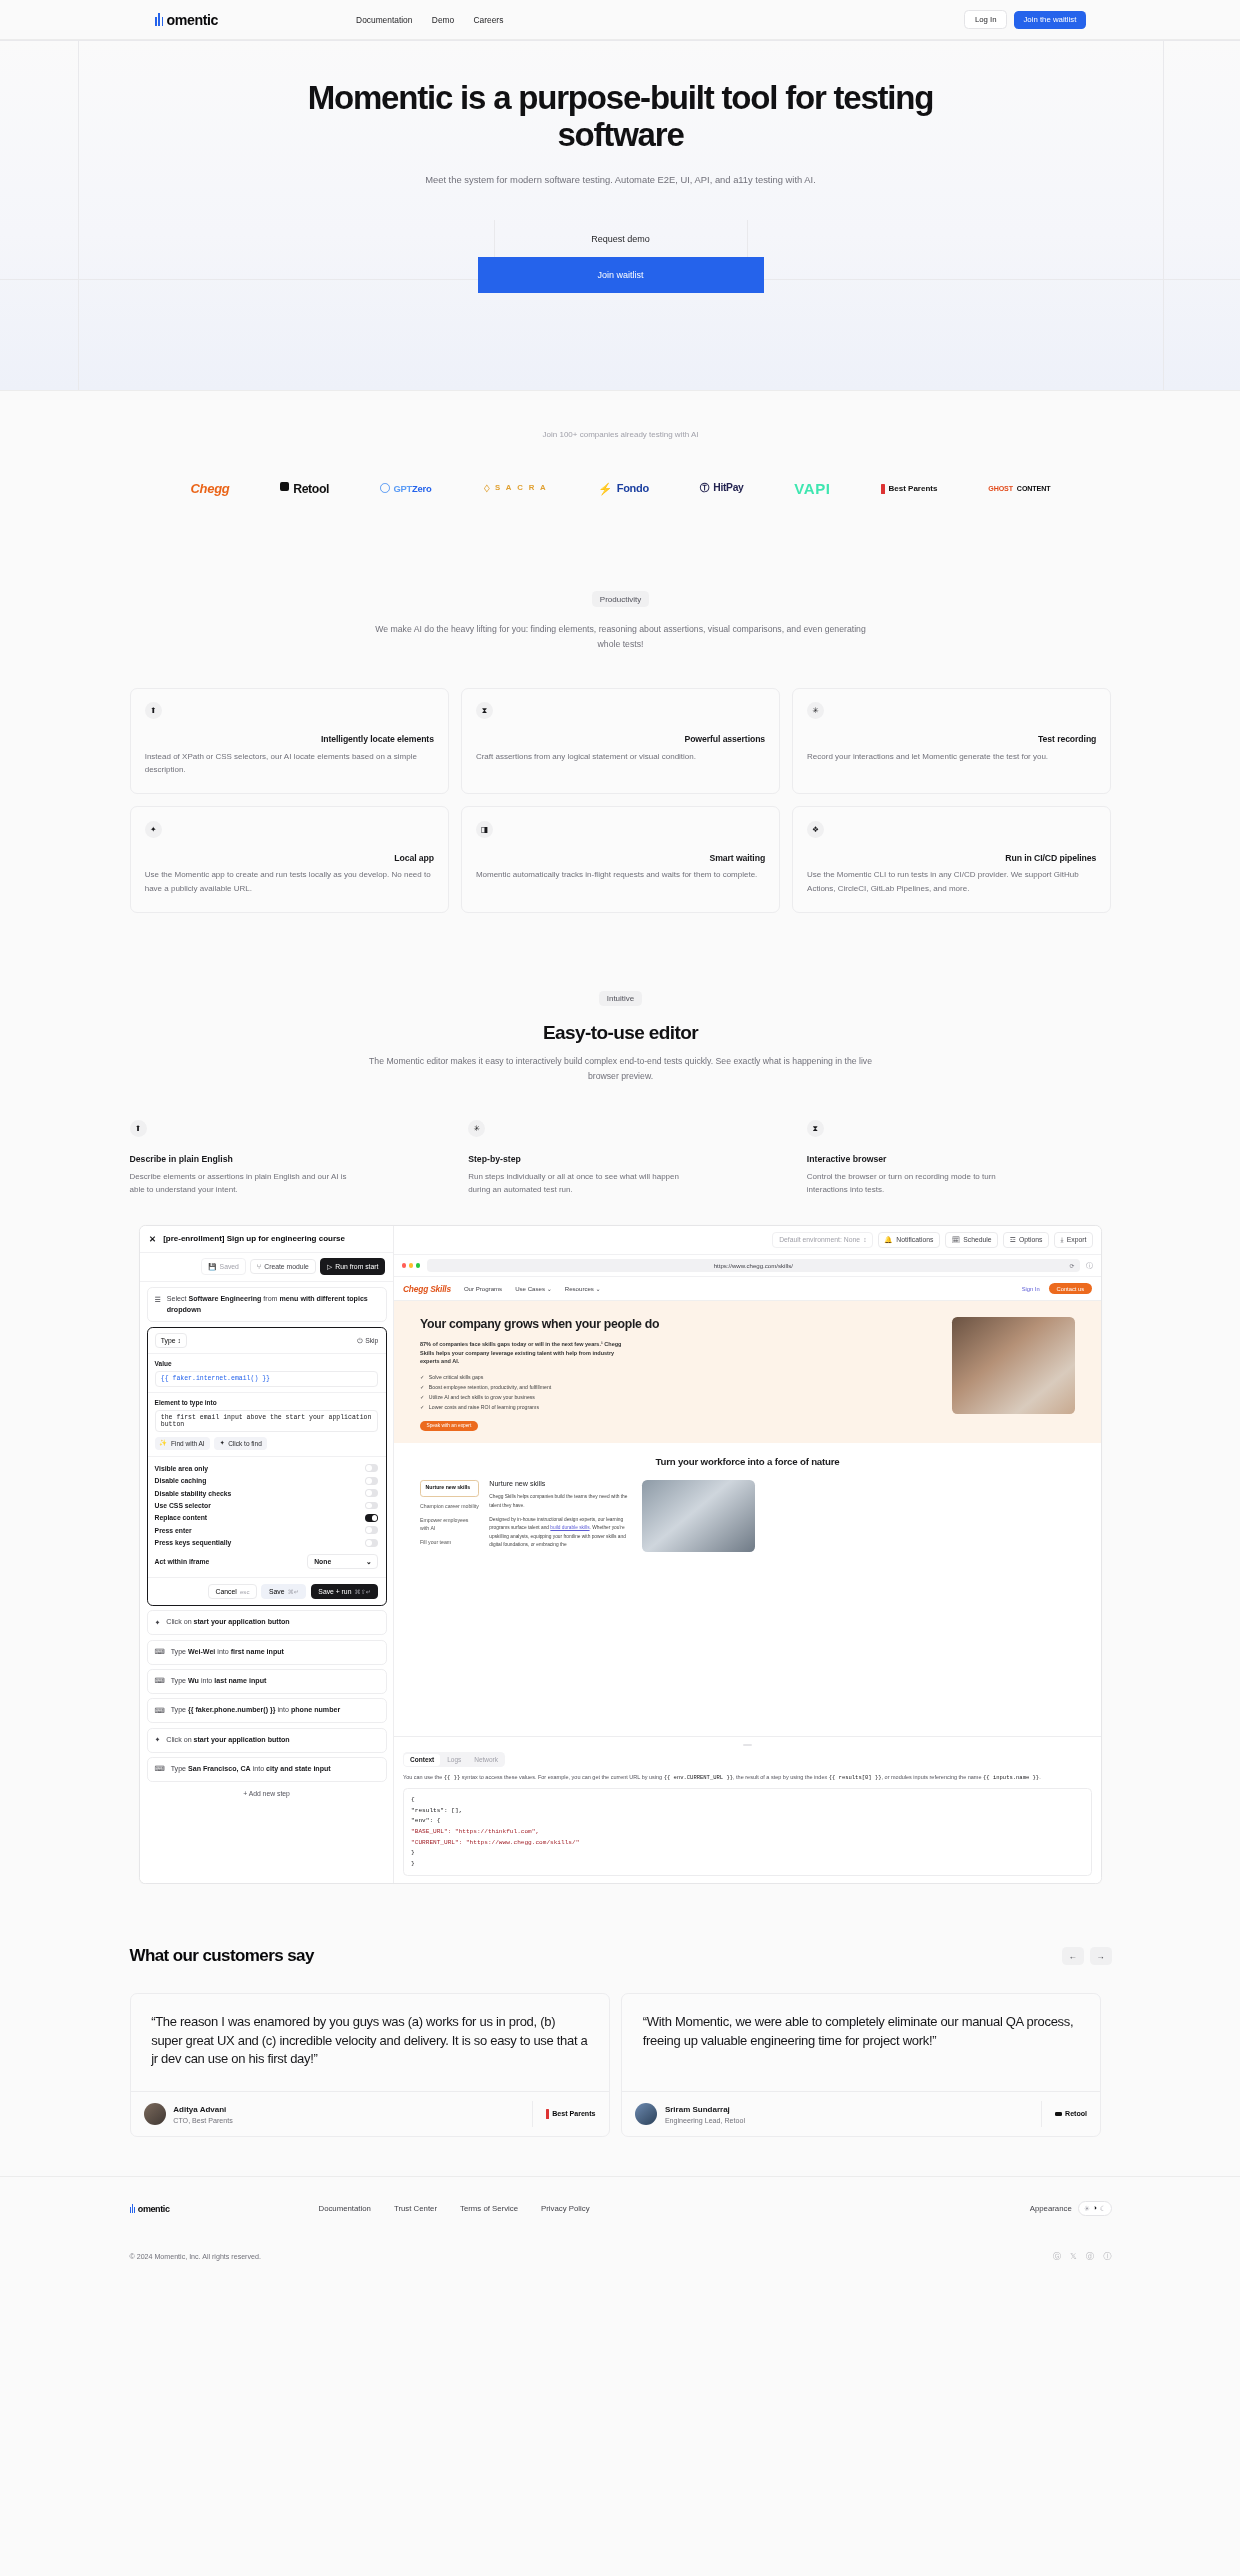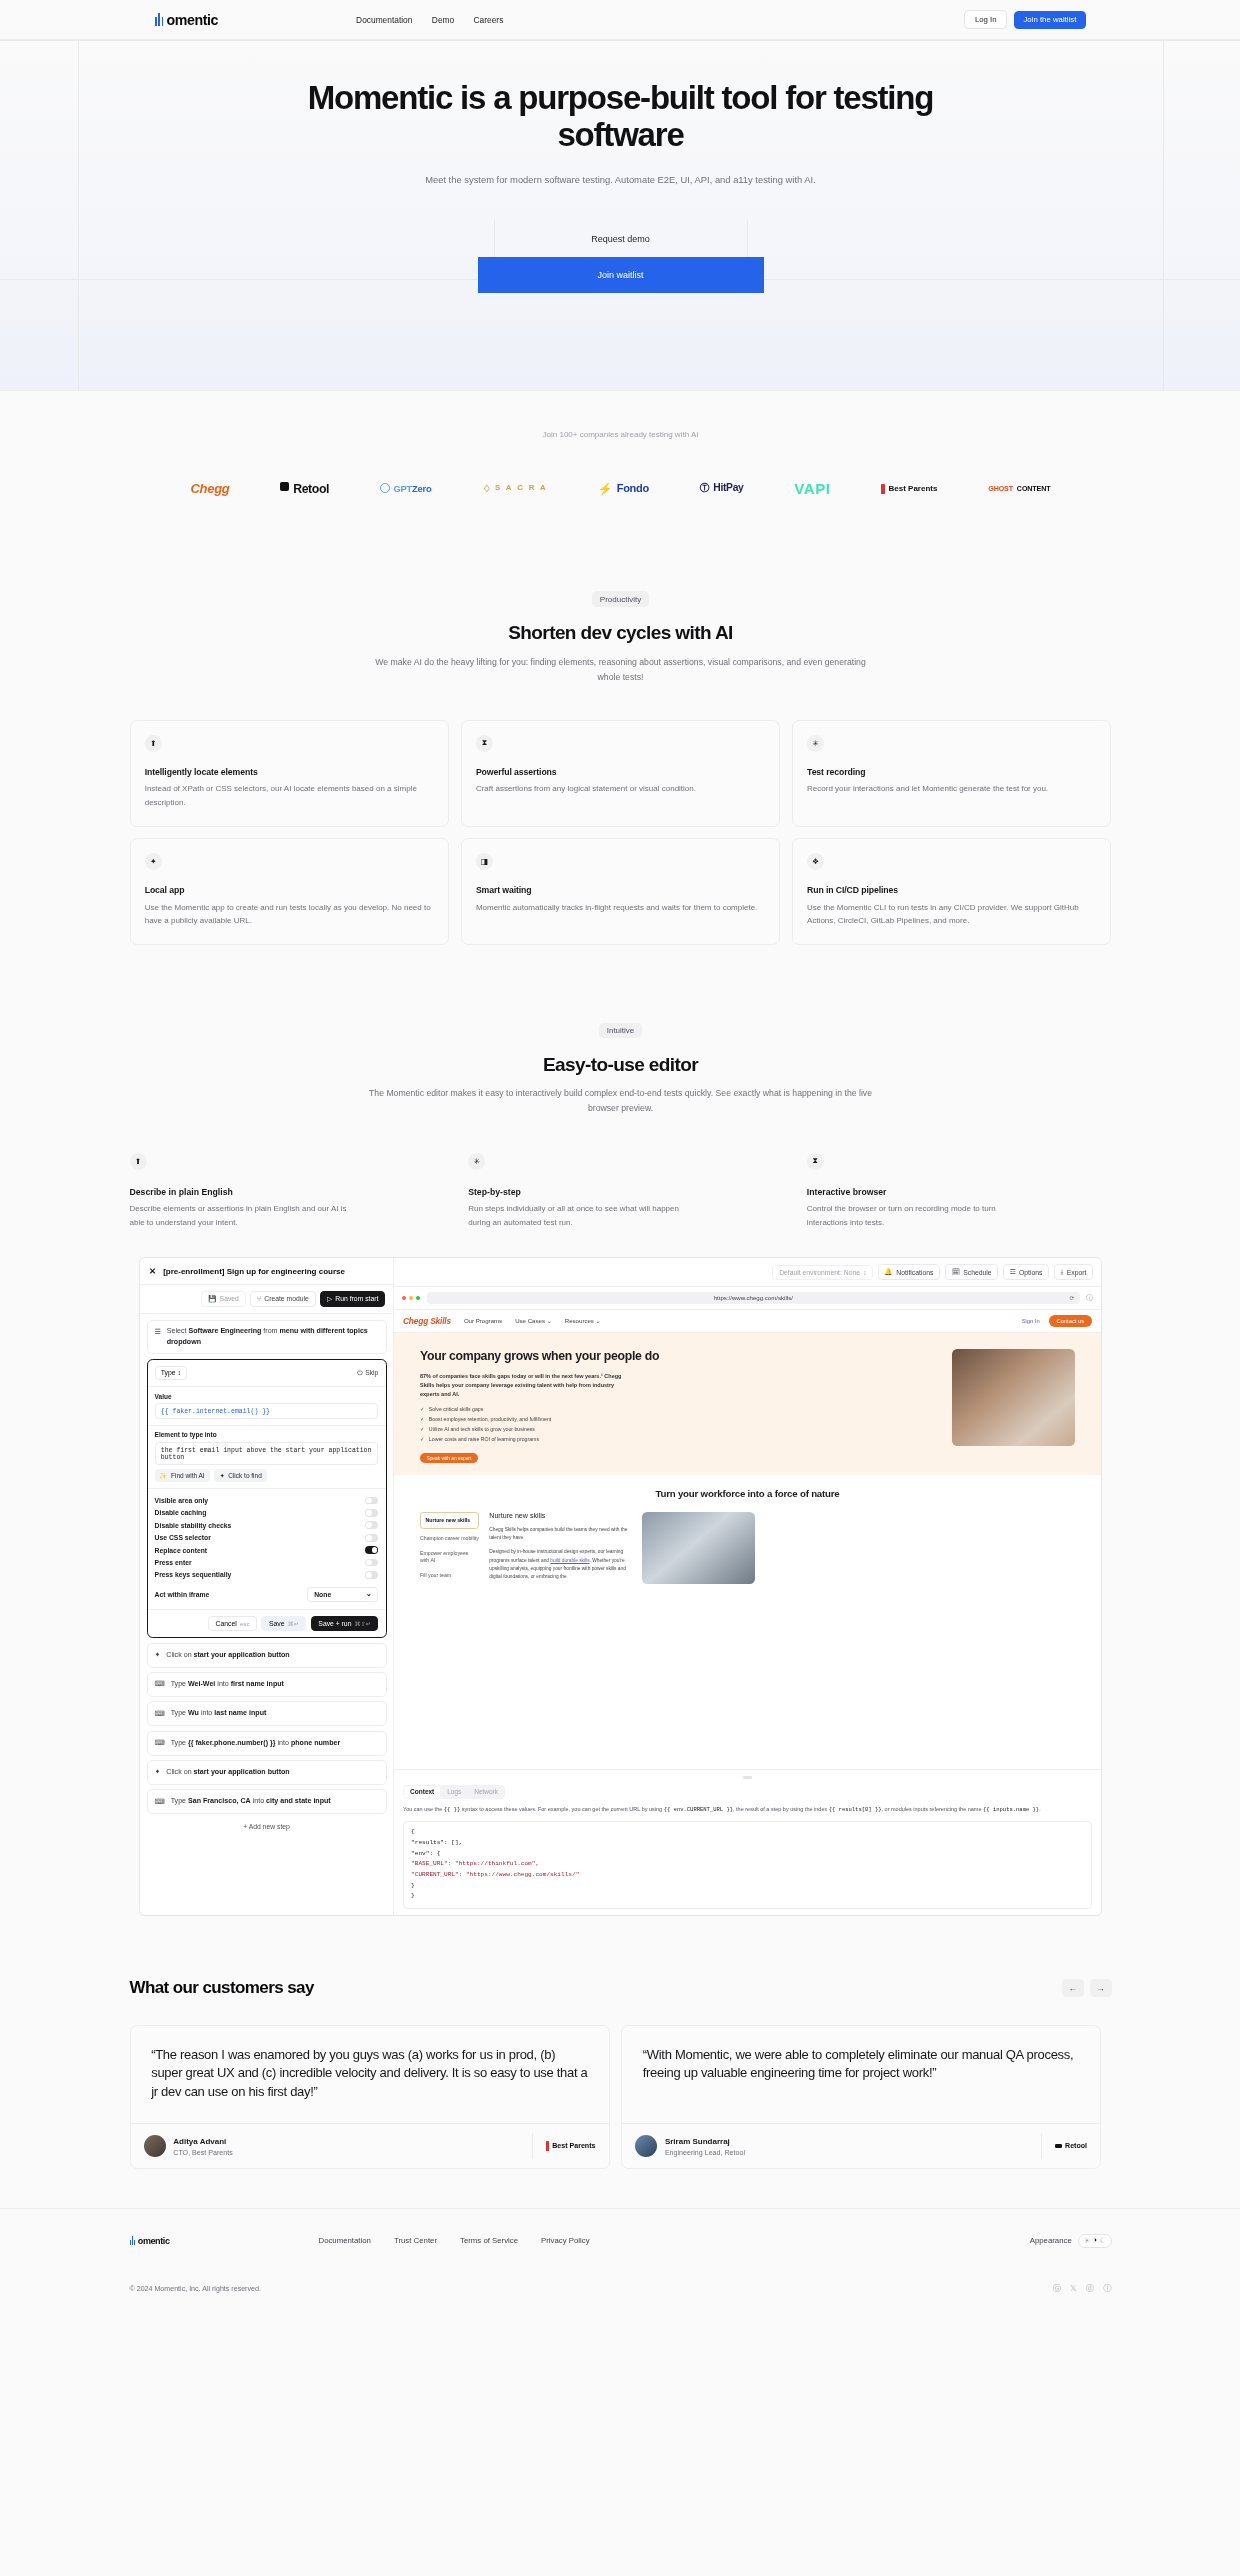--- a/index.html
+++ b/index.html
@@ -68,21 +68,21 @@
   .sec{background:#fafafa;}
   .pill{display:block;width:fit-content;margin:0 auto 15.5px;font-size:8px;color:#52525b;
         background:#f0f0f1;border-radius:4.5px;padding:3.2px 7.8px;}
   .sec h2{text-align:center;font-size:19px;font-weight:700;letter-spacing:-0.6px;color:#111113;}
   .sec .sub{width:504px;margin:10.3px auto 0;text-align:center;font-size:8.7px;line-height:1.75;color:#71717a;}
 
   
   .cards{width:982px;margin:35px auto 0;display:grid;grid-template-columns:repeat(3,1fr);gap:11.6px;}
   .card{border:0.6px solid #ececee;border-radius:7.1px;background:#fbfbfb;padding:13.6px 14.2px 17px;}
   .ic{width:17px;height:17px;border-radius:50%;background:#f0f0f1;display:flex;align-items:center;justify-content:center;font-size:7.8px;color:#18181b;margin-bottom:15px;}
-  .card h3{font-size:8.7px;font-weight:700;color:#18181b;margin-bottom:5.8px;letter-spacing:-0.1px;}
+  .card h3{font-size:8.7px;font-weight:700;color:#18181b;margin-bottom:5.8px;letter-spacing:-0.1px;text-align:right;}
   .card p{font-size:8px;line-height:1.65;color:#71717a;}
 
   
   .f3{width:982px;margin:36px auto 0;display:grid;grid-template-columns:repeat(3,1fr);gap:34px;}
   .f3 .ic{margin-bottom:17px;}
   .f3 h3{font-size:8.7px;font-weight:700;color:#18181b;margin-bottom:5.8px;}
   .f3 p{font-size:8px;line-height:1.65;color:#71717a;max-width:220px;}
 
   
   .shot{width:963px;margin:28.4px auto 0;border:0.6px solid #e6e6e8;border-radius:6.5px;background:#fff;overflow:hidden;
@@ -269,21 +269,20 @@
         </div>
       <div class="brand b-ghost">
           <span>GHOST</span>
           <span>CONTENT</span>
         </div>
     </div>
   </div>
 
   <div class="sec" style="padding:59px 0 0">
     <span class="pill">Productivity</span>
-    <h2>Shorten dev cycles with AI</h2>
     <div class="sub">We make AI do the heavy lifting for you: finding elements, reasoning about assertions, visual comparisons, and even generating whole tests!</div>
     <div class="cards">
       <div class="card">
         <div class="ic">⬆</div>
         <h3>Intelligently locate elements</h3>
         <p>Instead of XPath or CSS selectors, our AI locate elements based on a simple description.</p>
       </div>
       <div class="card">
         <div class="ic">⧗</div>
         <h3>Powerful assertions</h3>

